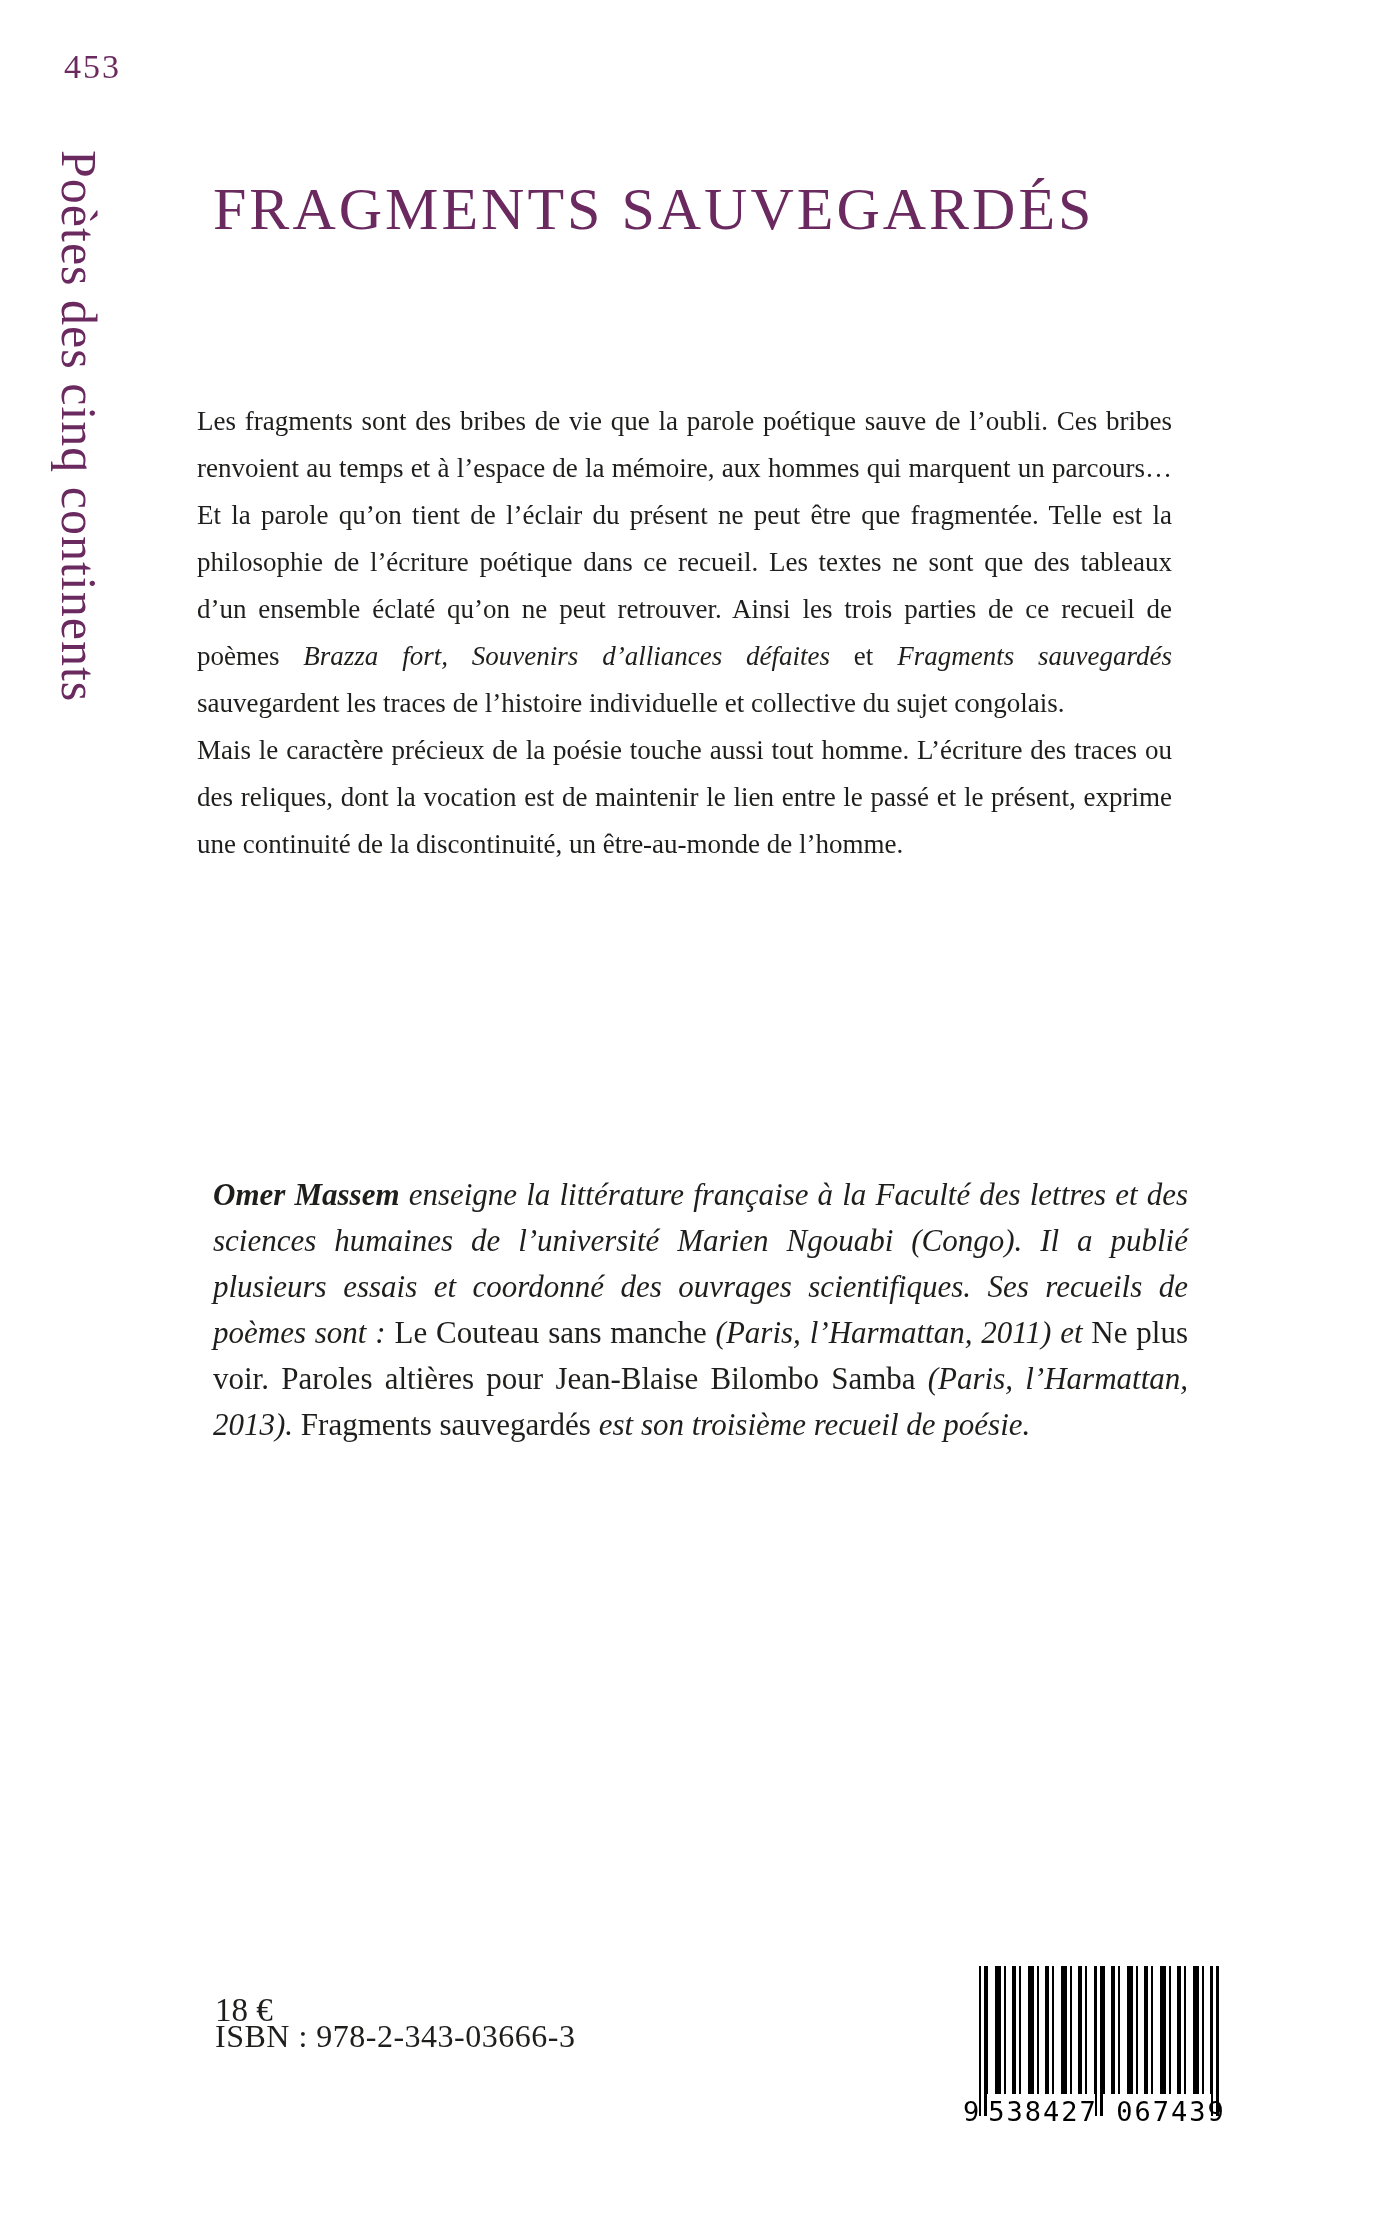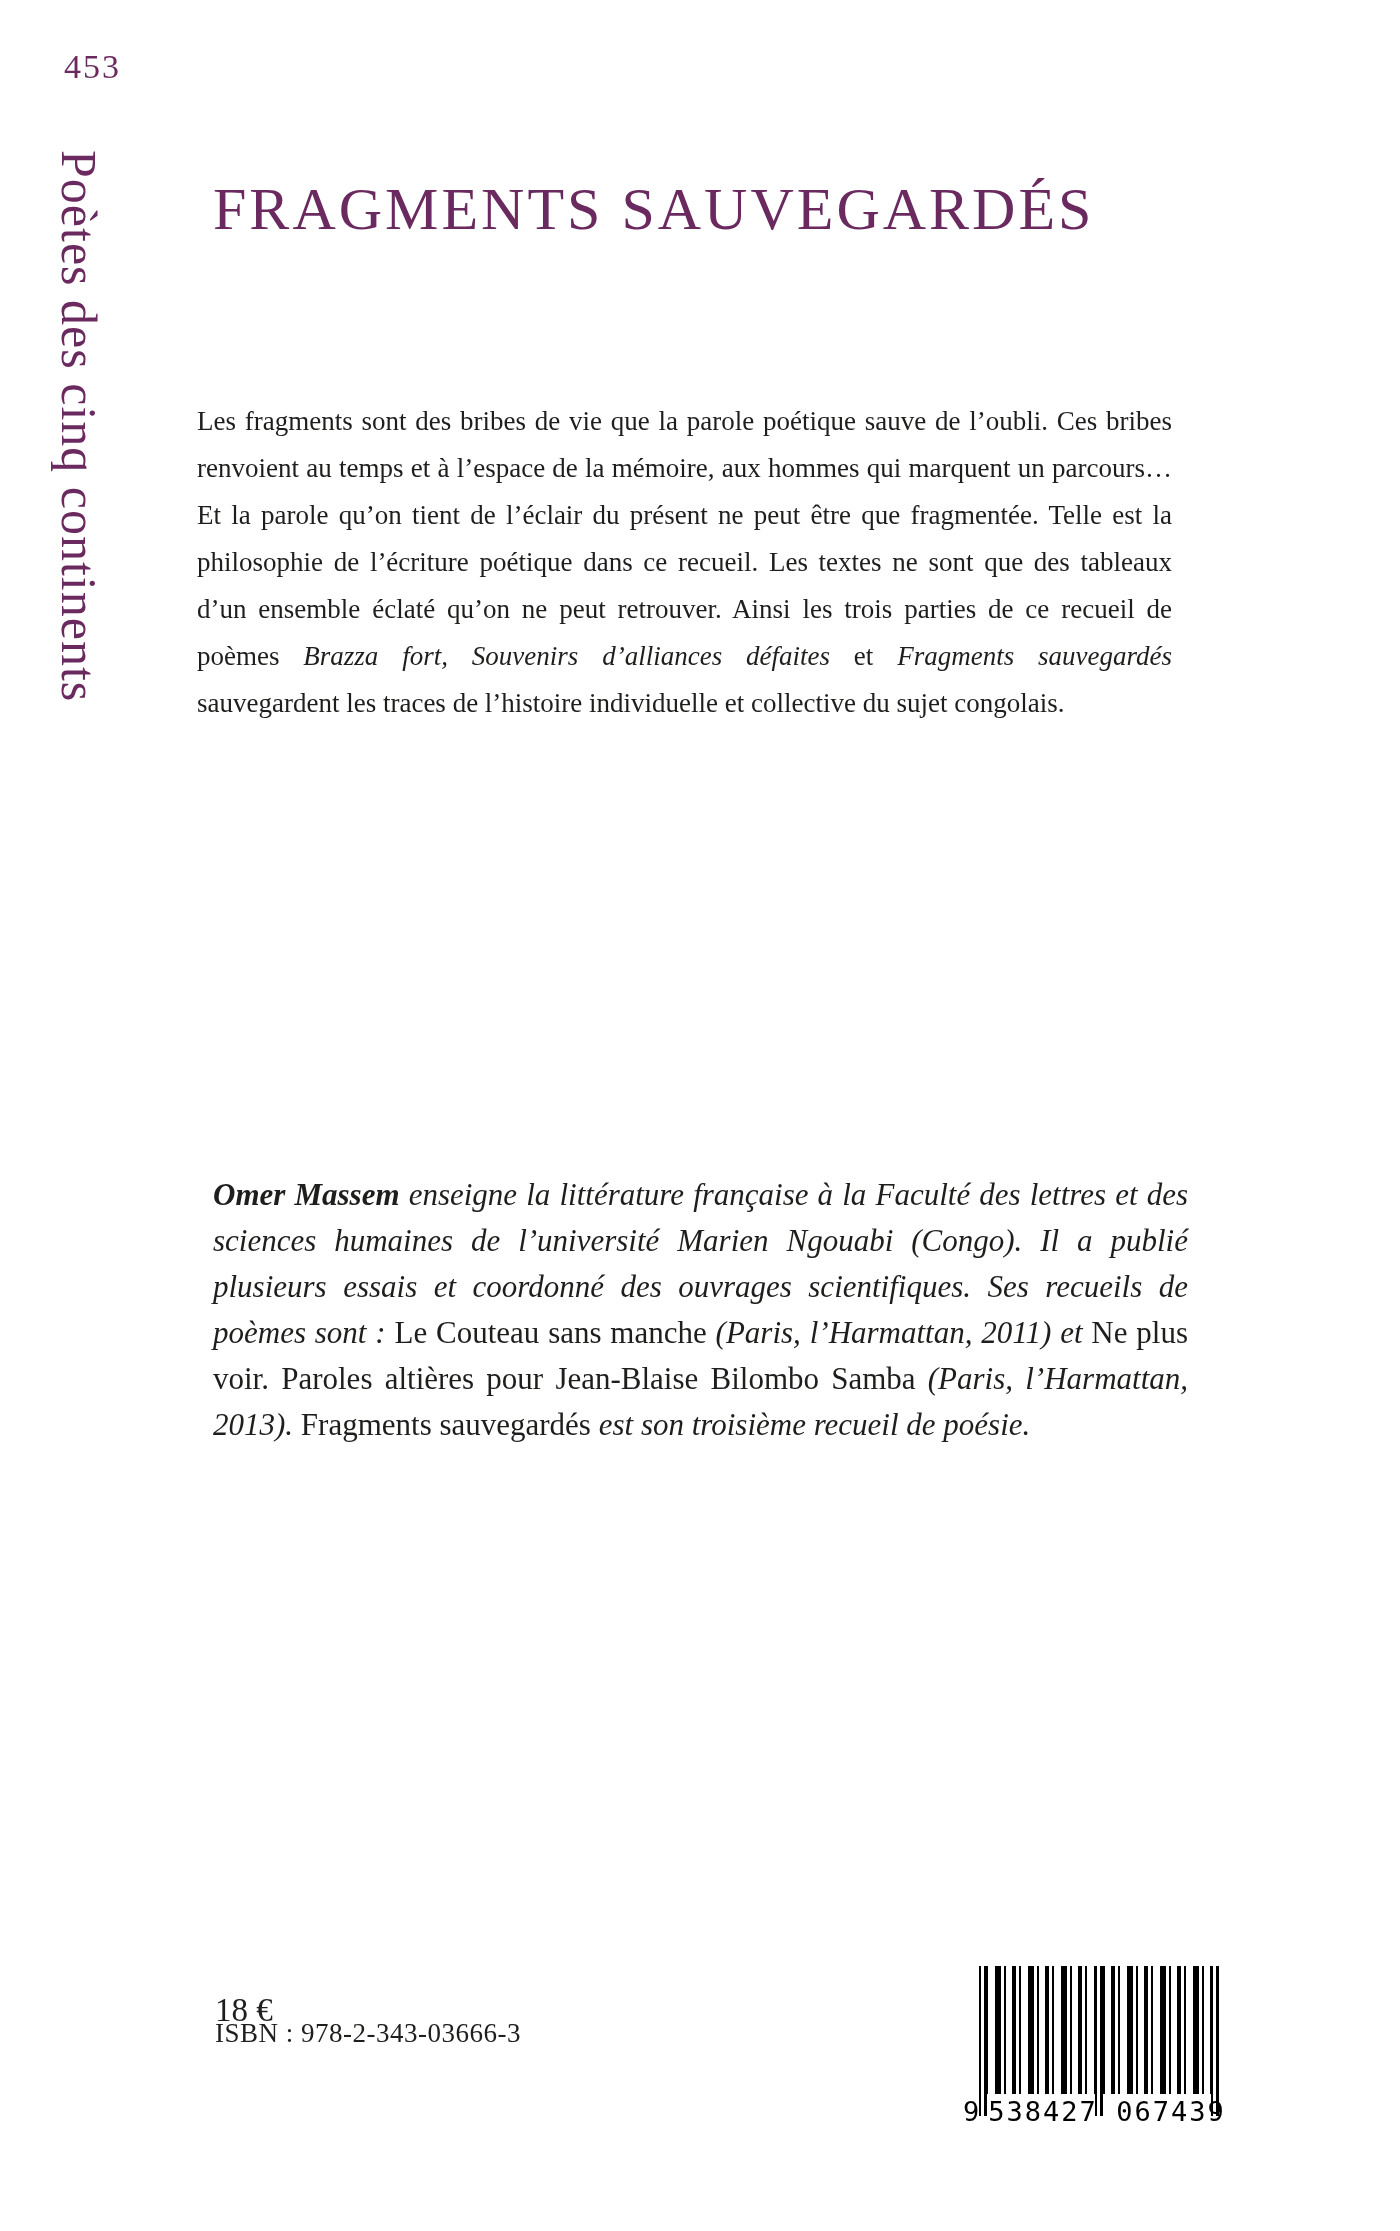--- a/index.html
+++ b/index.html
@@ -68,21 +68,21 @@
     text-align: justify;
     font-style: italic;
   }
   .bio .roman { font-style: normal; }
   .bio .author { font-weight: bold; }
 
   .isbn {
     position: absolute;
     top: 2018px;
     left: 215px;
-    font-size: 27px;
+    font-size: 32px;
     letter-spacing: 0.5px;
   }
   .price {
     position: absolute;
     top: 1992px;
     left: 215px;
     font-size: 33px;
   }
 
   .barcode {
@@ -138,20 +138,21 @@
 <div class="page">
 
   <div class="series-number">453</div>
 
   <div class="series-name">Poètes des cinq continents</div>
 
   <h1 class="book-title">FRAGMENTS SAUVEGARDÉS</h1>
 
   <div class="blurb">
     <p><span>Les fragments sont des bribes de vie que la parole poétique sauve de l’oubli. Ces bribes renvoient au temps et à l’espace de la mémoire, aux hommes qui marquent un parcours… Et la parole qu’on tient de l’éclair du présent ne peut être que fragmentée. Telle est la philosophie de l’écriture poétique dans ce recueil. Les textes ne sont que des tableaux d’un ensemble éclaté qu’on ne peut retrouver. Ainsi les trois parties de ce recueil de poèmes </span><span class="italic">Brazza fort, Souvenirs d’alliances défaites</span><span> et </span><span class="italic">Fragments sauvegardés</span><span> sauvegardent les traces de l’histoire individuelle et collective du sujet congolais.</span></p>
+    <p>Mais le caractère précieux de la poésie touche aussi tout homme. L’écriture des traces ou des reliques, dont la vocation est de maintenir le lien entre le passé et le présent, exprime une continuité de la discontinuité, un être-au-monde de l’homme.</p>
   </div>
 
   <div class="bio"><span class="author">Omer Massem</span><span> enseigne la littérature française à la Faculté des lettres et des sciences humaines de l’université Marien Ngouabi (Congo). Il a publié plusieurs essais et coordonné des ouvrages scientifiques. Ses recueils de poèmes sont : </span><span class="roman">Le Couteau sans manche </span><span>(Paris, l’Harmattan, 2011) et </span><span class="roman">Ne plus voir. Paroles altières pour Jean-Blaise Bilombo Samba </span><span>(Paris, l’Harmattan, 2013). </span><span class="roman">Fragments sauvegardés </span><span>est son troisième recueil de poésie.</span></div>
 
   <div class="isbn">ISBN : 978-2-343-03666-3</div>
 
   <div class="price">18 €</div>
 
   <div class="barcode">
     <div class="barcode-bars"></div>

